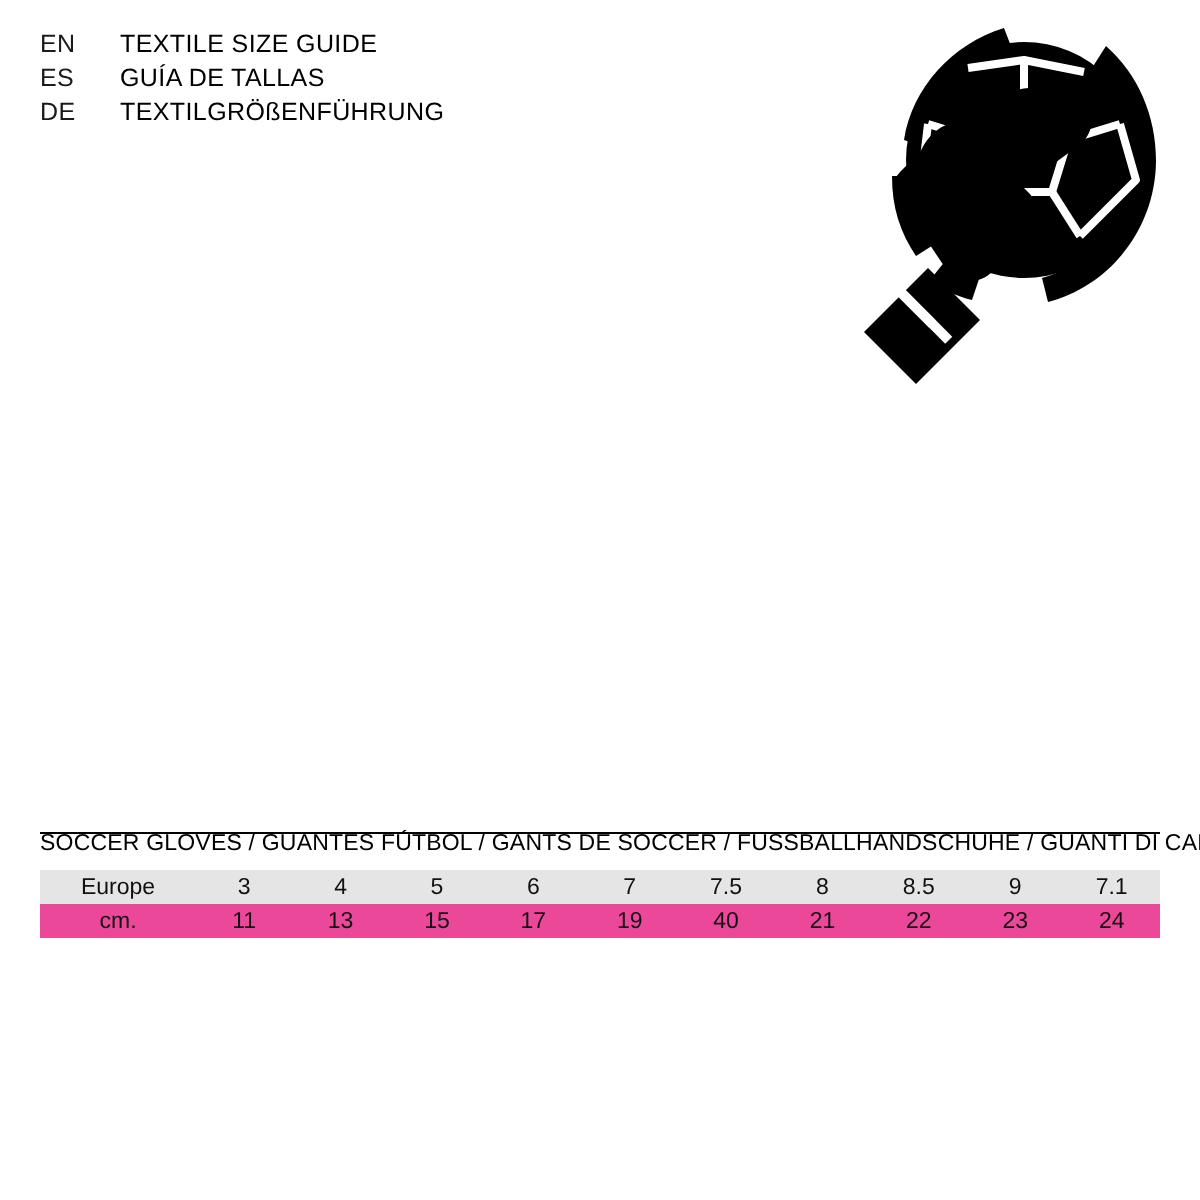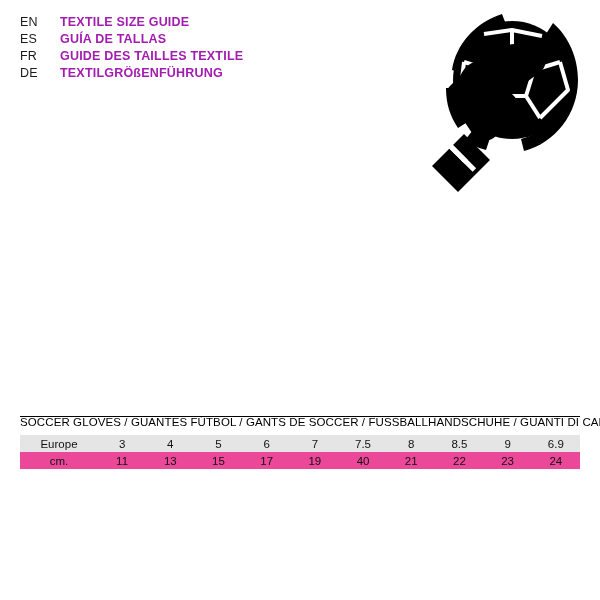--- a/index.html
+++ b/index.html
@@ -32,23 +32,22 @@
   .legend-code {
     width: 40px;
     font-size: 12.5px;
     letter-spacing: 0.2px;
     color: #1a1a1a;
     flex: 0 0 40px;
   }
   .legend-text {
     font-size: 12.5px;
     letter-spacing: 0.2px;
-    color: #a21caf;
+    color: #000000;
     white-space: nowrap;
-    font-weight: bold;
   }
 
   
   .illustration {
     position: absolute;
     right: 10px;
     top: 4px;
     width: 200px;
     height: 200px;
   }
@@ -107,24 +106,20 @@
 <div class="legend">
   <div class="legend-row">
     <span class="legend-code">EN</span>
     <span class="legend-text">TEXTILE SIZE GUIDE</span>
   </div>
   <div class="legend-row">
     <span class="legend-code">ES</span>
     <span class="legend-text">GUÍA DE TALLAS</span>
   </div>
   <div class="legend-row">
-    <span class="legend-code">FR</span>
-    <span class="legend-text">GUIDE DES TAILLES TEXTILE</span>
-  </div>
-  <div class="legend-row">
     <span class="legend-code">DE</span>
     <span class="legend-text">TEXTILGRÖßENFÜHRUNG</span>
   </div>
 </div>
 
 <div class="illustration">
   <svg viewBox="0 0 200 200" width="200" height="200" xmlns="http://www.w3.org/2000/svg">
     <g fill="#000000">
 
       <path d="M112 10 C86 18 66 40 62 66 L74 70 C79 48 95 30 117 23 Z"></path>
@@ -168,21 +163,21 @@
         <td class="label-cell">Europe</td>
         <td>3</td>
         <td>4</td>
         <td>5</td>
         <td>6</td>
         <td>7</td>
         <td>7.5</td>
         <td>8</td>
         <td>8.5</td>
         <td>9</td>
-        <td>6.9</td>
+        <td>7.1</td>
       </tr>
       <tr class="row-plain">
         <td class="label-cell">cm.</td>
         <td>11</td>
         <td>13</td>
         <td>15</td>
         <td>17</td>
         <td>19</td>
         <td>40</td>
         <td>21</td>

